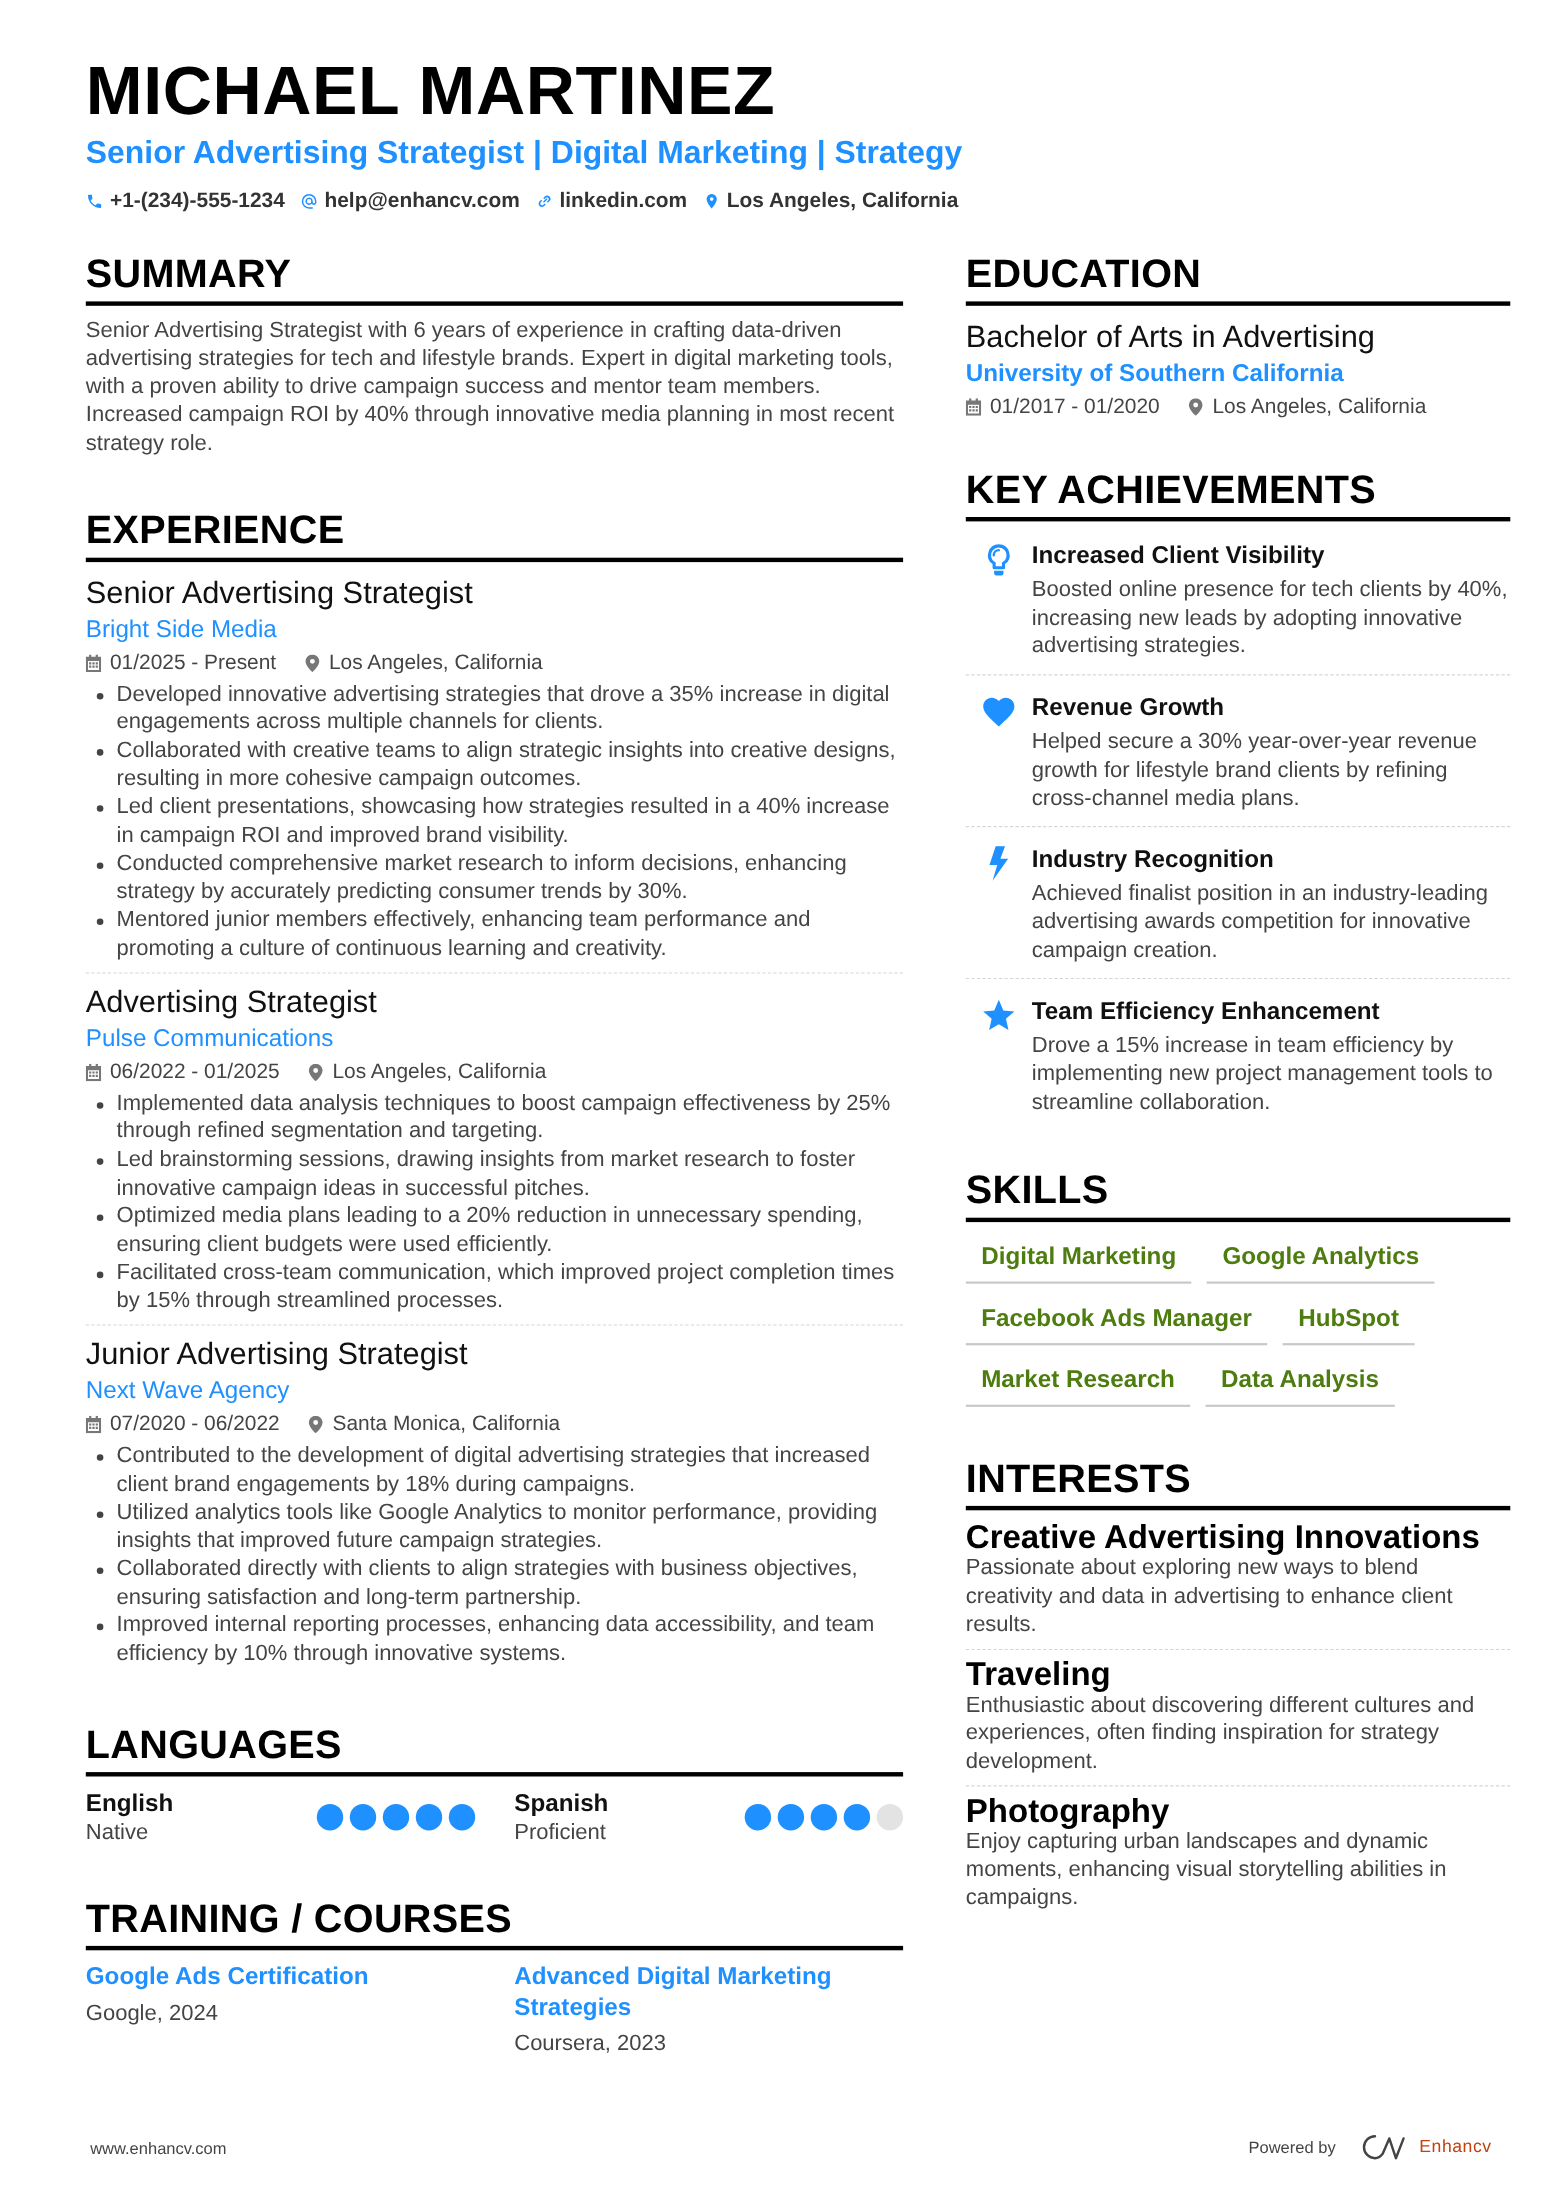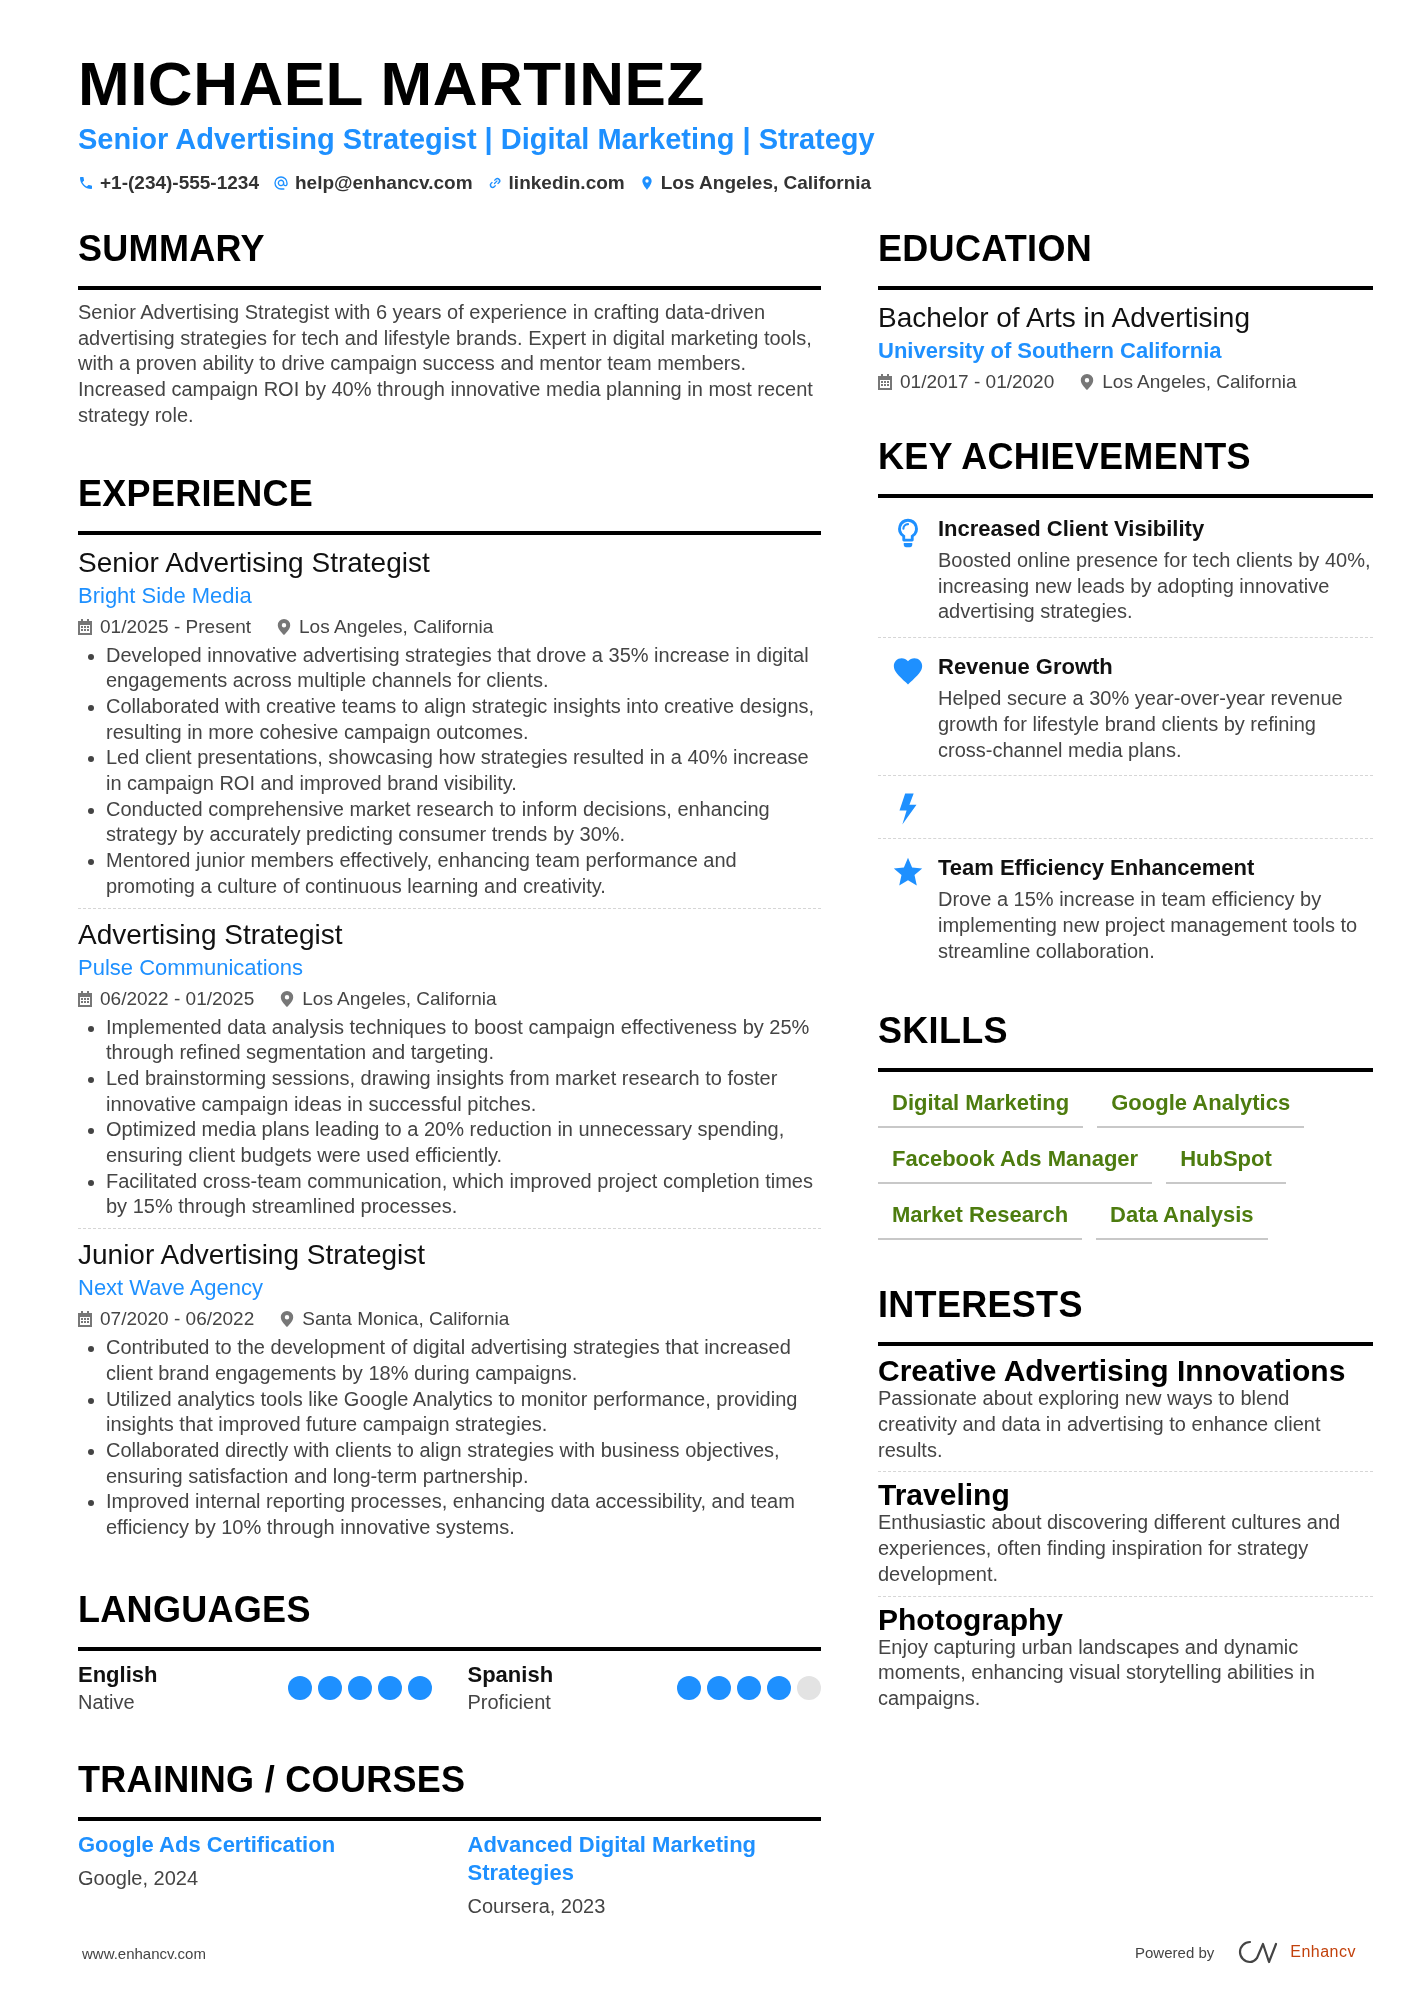--- a/index.html
+++ b/index.html
@@ -10,21 +10,21 @@
   .header { position: absolute; left: 62px; top: 50px; width: 1290px; }
   .name { font-size: 62px; font-weight: 700; color: #000; letter-spacing: 0.5px; line-height: 68px; }
   .headline { font-size: 29px; font-weight: 700; color: #1e90ff; line-height: 38px; margin-top: 2px; }
   .contacts { display: flex; gap: 14px; margin-top: 12px; font-size: 19px; font-weight: 700; color: #333; line-height: 26px; align-items: center; }
   .contact { display: flex; align-items: center; gap: 6px; }
   .contact svg { width: 16px; height: 16px; fill: #1e90ff; }
 
   .col-left { position: absolute; left: 62px; top: 228px; width: 743px; }
   .col-right { position: absolute; left: 862px; top: 228px; width: 495px; }
 
-  .sec-title { font-size: 36px; font-weight: 700; color: #000; line-height: 42px; padding-bottom: 16px; border-bottom: 4px solid #000; margin-bottom: 10px; letter-spacing: 0.3px; }
+  .sec-title { font-size: 36px; font-weight: 700; color: #000; line-height: 42px; padding-bottom: 4px; border-bottom: 4px solid #000; margin-bottom: 10px; letter-spacing: 0.3px; }
   .section { margin-bottom: 38px; }
 
   .body-text { font-size: 20px; line-height: 25.7px; color: #444; }
 
   .job { padding-bottom: 8px; border-bottom: 1.5px dashed #d6d6d6; margin-bottom: 8px; }
   .job:last-child { border-bottom: none; }
   .job-title { font-size: 28px; line-height: 36px; color: #111; }
   .company { font-size: 22px; font-weight: 400; color: #1e90ff; line-height: 30px; }
   .meta { display: flex; gap: 26px; font-size: 19px; color: #444; line-height: 28px; margin-top: 2px; }
   .meta span.item { display: flex; align-items: center; gap: 8px; }
@@ -287,20 +287,24 @@
           <div class="ach-desc">Helped secure a 30% year-over-year revenue growth for lifestyle brand clients by refining cross-channel media plans.</div>
         </div>
       </div>
 
       <div class="ach">
         <div class="ach-icon">
             <svg viewBox="0 0 24 24">
               <path d="M10 1h6l-3 8h5L8 23l3-10H6z"></path>
             </svg>
           </div>
+        <div>
+          <div class="ach-title">Industry Recognition</div>
+          <div class="ach-desc">Achieved finalist position in an industry-leading advertising awards competition for innovative campaign creation.</div>
+        </div>
       </div>
 
       <div class="ach">
         <div class="ach-icon">
             <svg viewBox="0 0 24 24">
               <path d="M12 2l2.9 6.9 7.1.6-5.4 4.7 1.6 7.3L12 17.8l-6.2 3.7 1.6-7.3L2 9.5l7.1-.6z"></path>
             </svg>
           </div>
         <div>
           <div class="ach-title">Team Efficiency Enhancement</div>

